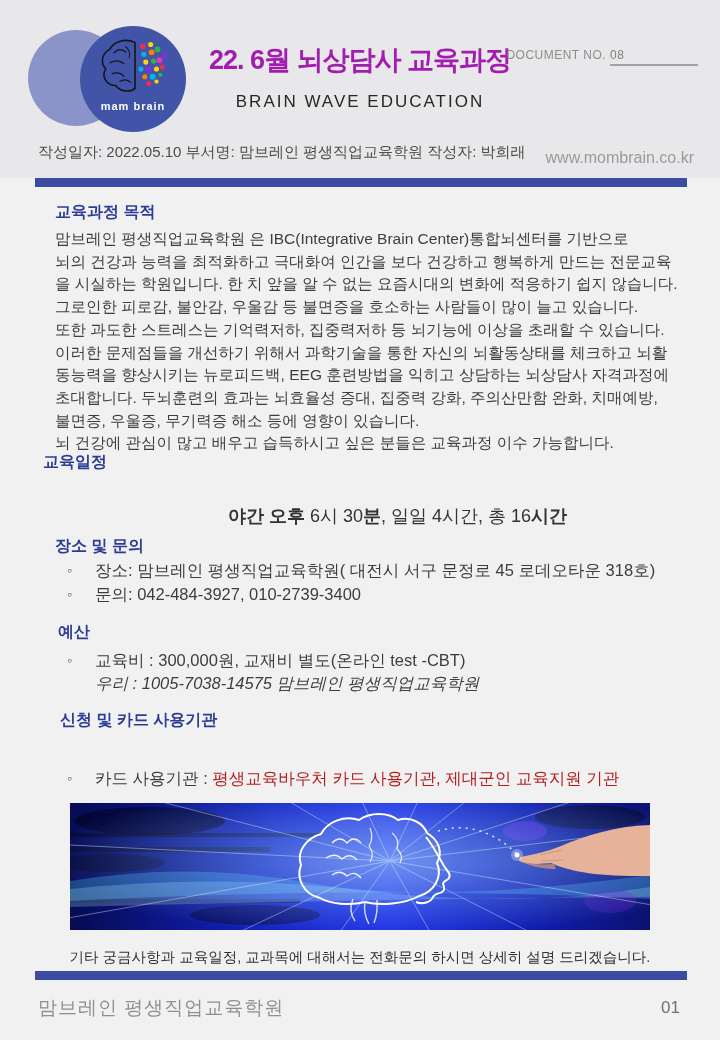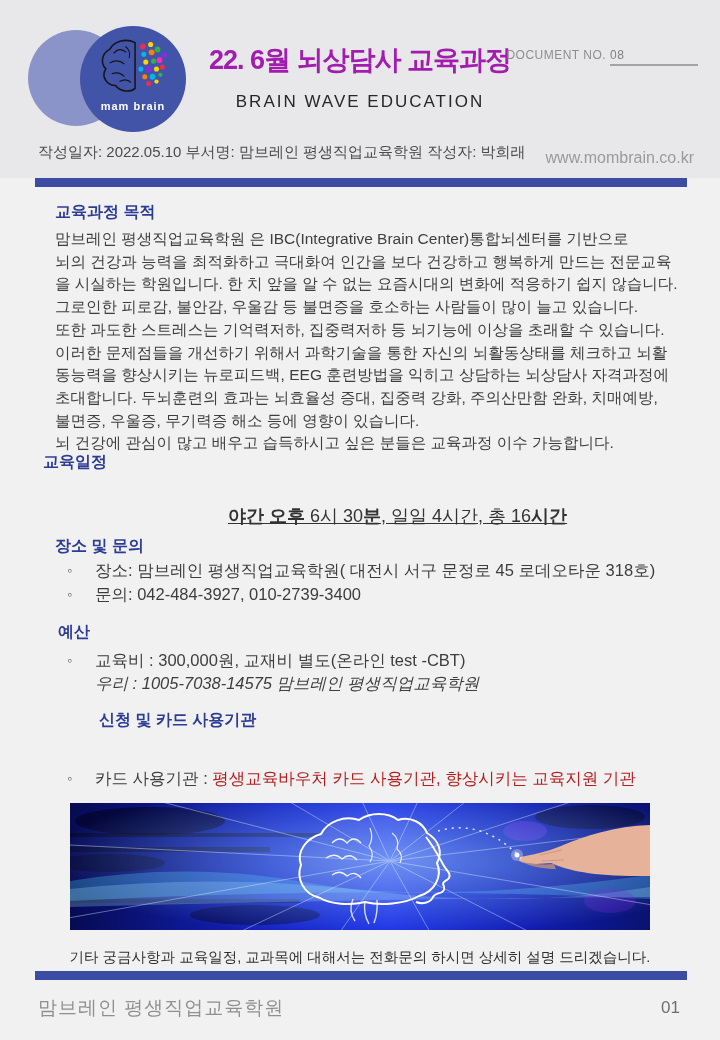--- a/index.html
+++ b/index.html
@@ -30,21 +30,21 @@
   
   .sec-heading { position:absolute; font-size:16px; font-weight:bold; color:#2c3c95; }
   .purpose-body { position:absolute; left:55px; top:228px; width:625px; font-size:15.5px; line-height:22.7px; color:#3e3e3e; white-space:pre-line; }
 
   .bullet-line { position:absolute; left:67px; color:#3d3d3d; font-size:16.5px; }
   .bullet-glyph { display:inline-block; width:28px; font-size:14px; color:#555; vertical-align:1px; }
 
   .sched-line1 { position:absolute; left:67px; top:477px; font-size:17.5px; color:#3a3a3a; }
   .sched-date { color:#b31d1d; font-weight:bold; font-size:19px; }
   .sched-day { color:#b31d1d; font-weight:bold; font-size:18px; }
-  .sched-line2 { position:absolute; left:228px; top:504px; font-size:18px; color:#333333;text-decoration:underline; }
+  .sched-line2 { position:absolute; left:228px; top:504px; font-size:18px; color:#333333; }
   .bold-seg { font-weight:bold; }
 
   .sub-line { position:absolute; left:95px; color:#3d3d3d; font-size:16.5px; }
   .red-text { color:#b31d1d; }
 
   
   .hero { position:absolute; left:70px; top:803px; width:580px; height:127px; }
   .hero svg { display:block; width:100%; height:100%; }
 
   .note-line { position:absolute; left:60px; top:948px; width:600px; text-align:center; font-size:14.5px; color:#2e2e2e; }
@@ -128,23 +128,23 @@
   <div class="bullet-line" style="top:584px;">
     <span class="bullet-glyph">◦</span><span>문의:  042-484-3927,  010-2739-3400</span>
   </div>
 
   <div class="sec-heading" style="left:58px; top:622px;">예산</div>
   <div class="bullet-line" style="top:650px;">
     <span class="bullet-glyph">◦</span><span>교육비 : 300,000원,  교재비 별도(온라인 test -CBT)</span>
   </div>
   <div class="sub-line" style="top:673px;font-style:italic;">우리 : 1005-7038-14575   맘브레인 평생직업교육학원</div>
 
-  <div class="sec-heading" style="left:60px; top:710px;margin-left:39px;">신청 및  카드 사용기관</div>
+  <div class="sec-heading" style="left:60px; top:710px;">신청 및  카드 사용기관</div>
   <div class="bullet-line" style="top:768px;">
-    <span class="bullet-glyph">◦</span><span>카드 사용기관 : </span><span class="red-text">평생교육바우처 카드 사용기관, 향상시키는 교육지원 기관</span>
+    <span class="bullet-glyph">◦</span><span>카드 사용기관 : </span><span class="red-text">평생교육바우처 카드 사용기관, 제대군인 교육지원 기관</span>
   </div>
 
   <div class="hero">
     <svg viewBox="0 0 580 127" preserveAspectRatio="none">
       <defs>
         <linearGradient id="bgG" x1="0" y1="0" x2="1" y2="0">
           <stop offset="0" stop-color="#060b52"></stop>
           <stop offset="0.35" stop-color="#1322c4"></stop>
           <stop offset="0.55" stop-color="#1c30e6"></stop>
           <stop offset="0.8" stop-color="#0f1cae"></stop>

